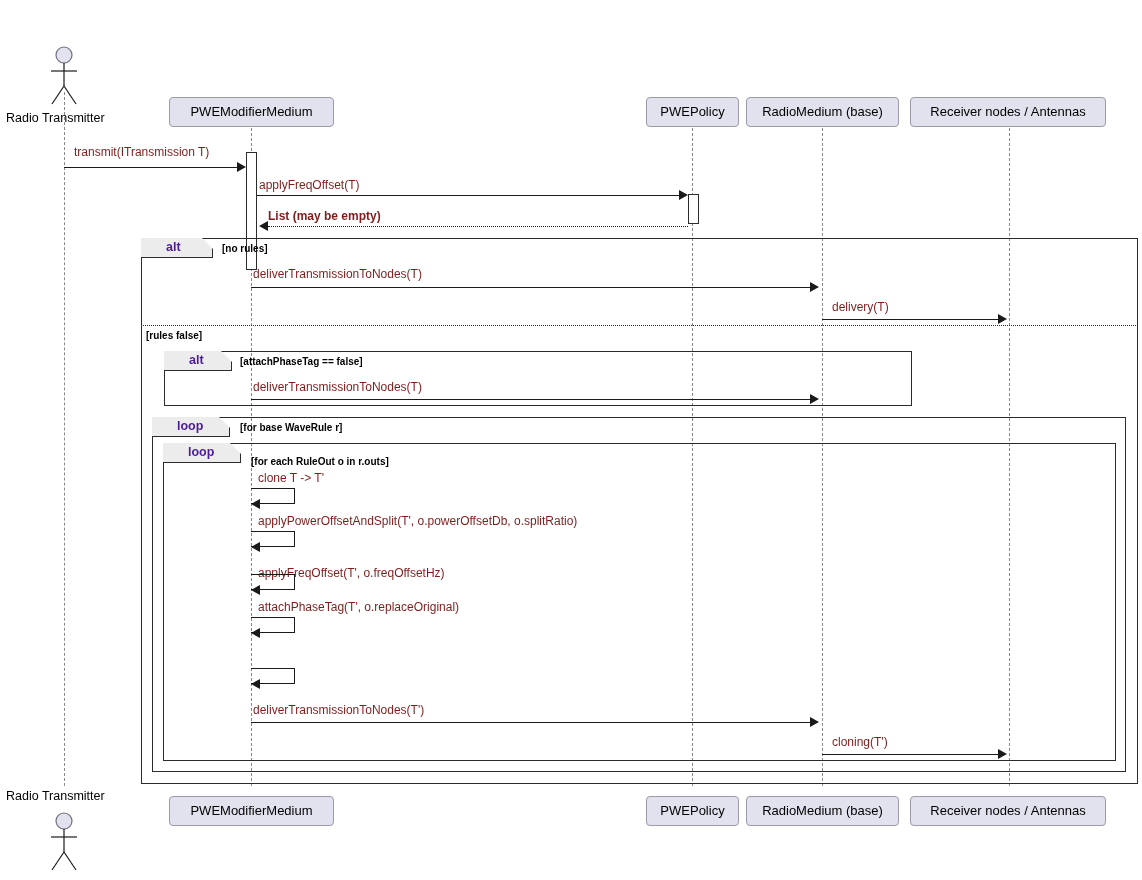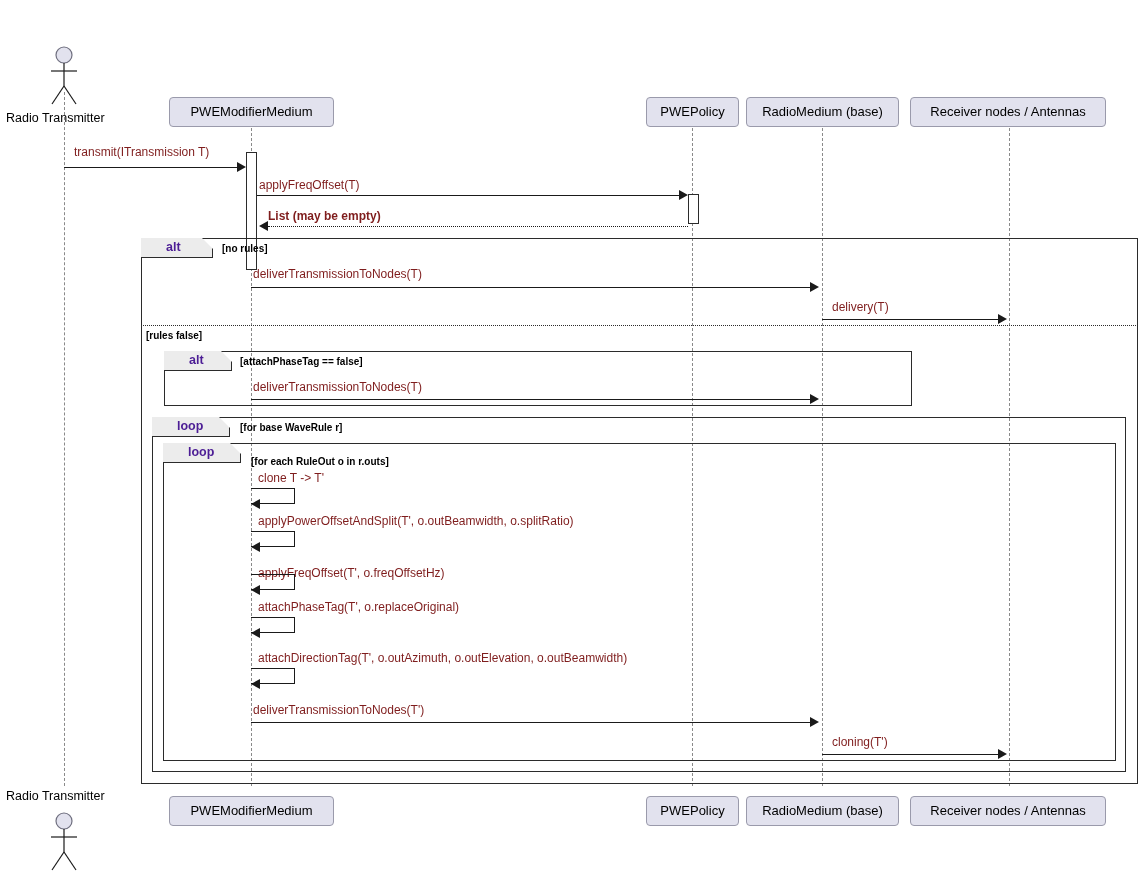--- a/index.html
+++ b/index.html
@@ -216,33 +216,32 @@
   <div class="fragment-guard" style="left:240px; top:422px;">[for base WaveRule r]</div>
 
   <div class="fragment" style="left:163px; top:443px; width:953px; height:318px;"></div>
   <div class="fragment-tag" style="left:163px; top:443px; width:78px;">loop</div>
   <div class="fragment-guard" style="left:251px; top:456px;">[for each RuleOut o in r.outs]</div>
 
   <div class="msg-label" style="left:258px; top:471px;">clone T -&gt; T'</div>
   <div class="selfmsg" style="left:251px; top:488px; width:44px; height:16px;"></div>
   <div class="arrowhead left" style="left:251px; top:499px;"></div>
 
-  <div class="msg-label" style="left:258px; top:514px;">applyPowerOffsetAndSplit(T', o.outBeamwidth, o.splitRatio)</div>
+  <div class="msg-label" style="left:258px; top:514px;">applyPowerOffsetAndSplit(T', o.powerOffsetDb, o.splitRatio)</div>
   <div class="selfmsg" style="left:251px; top:531px; width:44px; height:16px;"></div>
   <div class="arrowhead left" style="left:251px; top:542px;"></div>
 
   <div class="msg-label" style="left:258px; top:557px;margin-top:9px;">applyFreqOffset(T', o.freqOffsetHz)</div>
   <div class="selfmsg" style="left:251px; top:574px; width:44px; height:16px;"></div>
   <div class="arrowhead left" style="left:251px; top:585px;"></div>
 
   <div class="msg-label" style="left:258px; top:600px;">attachPhaseTag(T', o.replaceOriginal)</div>
   <div class="selfmsg" style="left:251px; top:617px; width:44px; height:16px;"></div>
   <div class="arrowhead left" style="left:251px; top:628px;"></div>
 
-  <div class="msg-label" style="left:258px; top:651px;">attachDirectionTag(T', o.outAzimuth, o.outElevation, o.outBeamwidth)</div>
   <div class="selfmsg" style="left:251px; top:668px; width:44px; height:16px;"></div>
   <div class="arrowhead left" style="left:251px; top:679px;"></div>
 
   <div class="msg-label" style="left:253px; top:703px;">deliverTransmissionToNodes(T')</div>
   <div class="msg-line" style="left:251px; top:722px; width:559px;"></div>
   <div class="arrowhead right" style="left:810px; top:717px;"></div>
 
   <div class="msg-label" style="left:832px; top:735px;">cloning(T')</div>
   <div class="msg-line" style="left:822px; top:754px; width:176px;"></div>
   <div class="arrowhead right" style="left:998px; top:749px;"></div>

